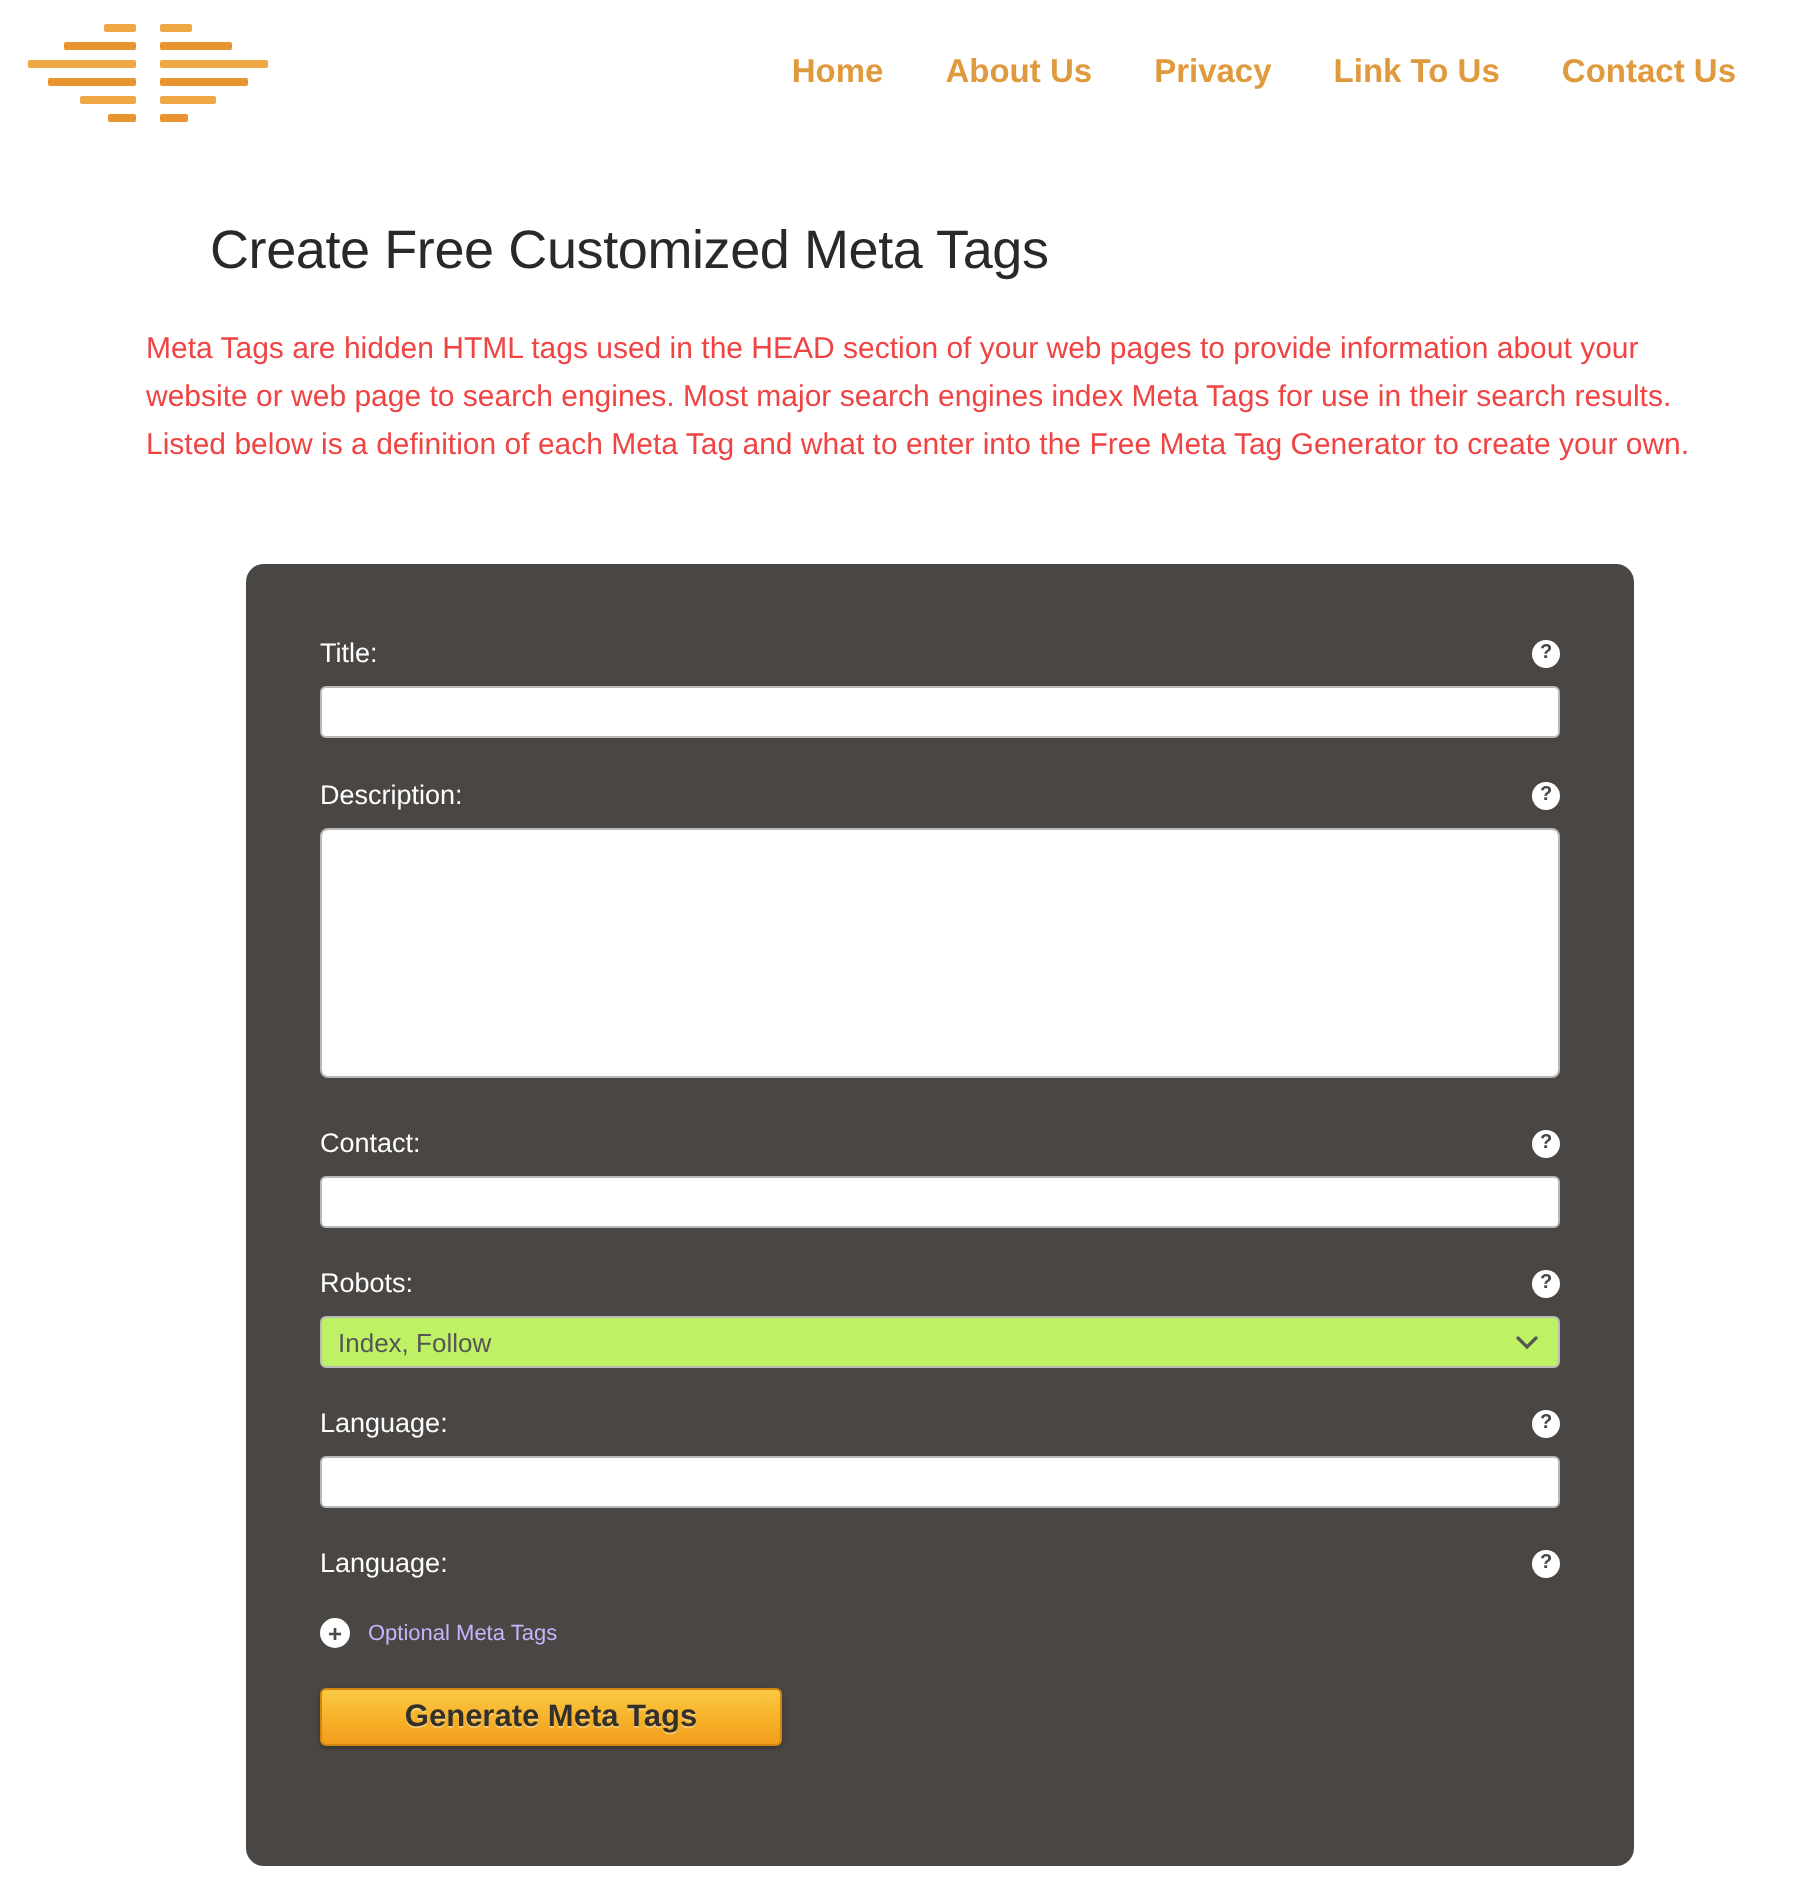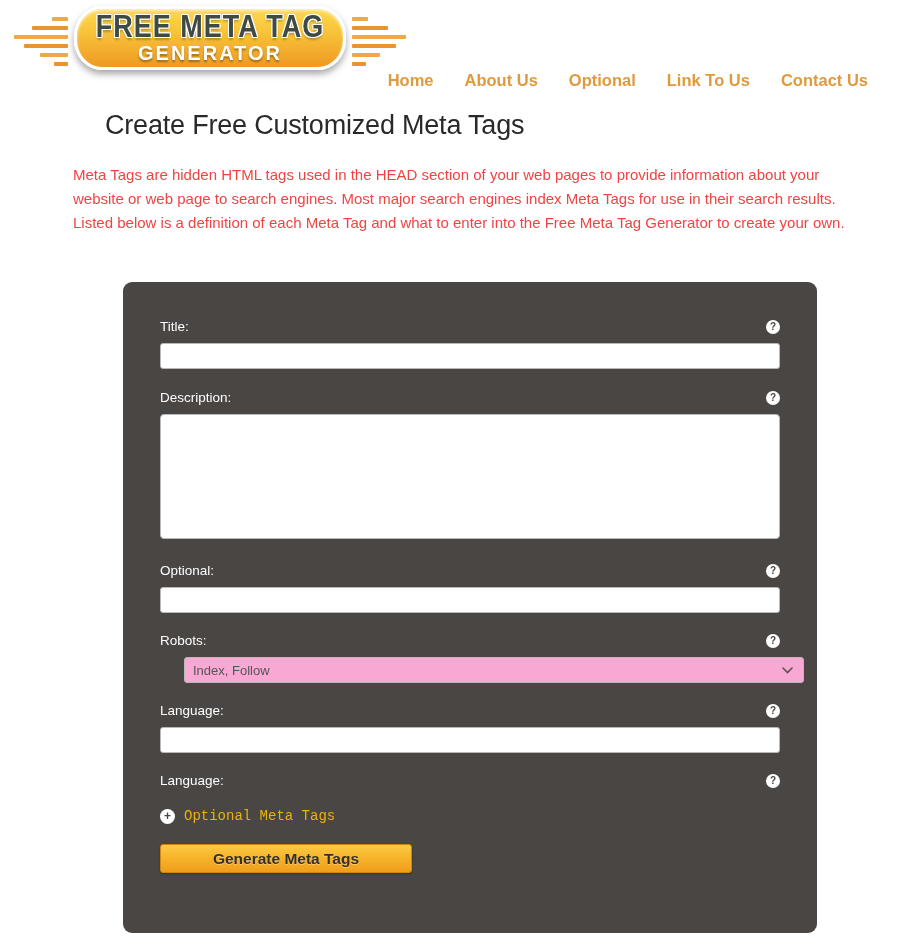--- a/index.html
+++ b/index.html
@@ -28,21 +28,21 @@
     font-size:27px; font-weight:bold; letter-spacing:1px; color:#3E4A42; line-height:1;
     transform:scaleY(1.15);
     text-shadow:-1px -1px 0 #fff, 1px -1px 0 #fff, -1px 1px 0 #fff, 1px 1px 0 #fff, 0 2px 2px rgba(0,0,0,.25);
   }
   .badge-line2 {
     font-size:20px; font-weight:bold; letter-spacing:2px; color:#ffffff; line-height:1; margin-top:2px;
     text-shadow:0 2px 2px rgba(0,0,0,.35);
   }
 
   .nav { position:absolute; right:32px; top:27px; display:flex; gap:31px; }
-  .nav a { text-decoration:none; font-size:16.5px; font-weight:bold; color:#E09A3E; cursor:pointer;margin-top:44px; }
+  .nav a { text-decoration:none; font-size:16.5px; font-weight:bold; color:#E09A3E; cursor:pointer; }
 
   
   .page-title { position:absolute; left:73px; top:110px; font-size:27px; font-weight:normal; color:#29292B; letter-spacing:-0.2px;margin-left:32px; }
   .intro { position:absolute; left:73px; top:163px; width:796px; font-size:15px; color:#ef4444; line-height:24px; }
 
   
   .panel {
     position:absolute; left:123px; top:282px; width:694px; height:651px;
     background:#494643; border-radius:9px;
   }
@@ -59,36 +59,36 @@
   .f-input {
     width:100%; height:26px; border:1px solid #b9b9b9; border-radius:3px;
     padding:0 8px; font-size:13px; font-family:"Liberation Sans", sans-serif; color:#444; background:#fff;
   }
   .f-textarea {
     width:100%; height:125px; border:1px solid #b9b9b9; border-radius:4px;
     padding:8px; font-size:13px; font-family:"Liberation Sans", sans-serif; color:#444; background:#fff;
     resize:none;
   }
   .f-select {
-    width:100%; height:26px; background:#f9a8d4; border:1px solid #b9b9b9; border-radius:3px;
+    width:100%; height:26px; background:#bef264; border:1px solid #b9b9b9; border-radius:3px;
     display:flex; align-items:center; justify-content:space-between;
-    padding:0 10px 0 8px; cursor:pointer;margin-left:24px;
+    padding:0 10px 0 8px; cursor:pointer;
   }
   .sel-text { font-size:13px; color:#555; }
   .chev { display:flex; align-items:center; }
 
   .optional-row { display:flex; align-items:center; gap:9px; margin:0 0 20px 0; cursor:pointer; }
   .plus {
     width:15px; height:15px; border-radius:50%; background:#ffffff; color:#494643;
     font-size:12px; font-weight:bold; display:flex; align-items:center; justify-content:center; line-height:1;
   }
-  .optional-label { color:#eab308; font-size:14px;font-family:Liberation Mono, monospace; }
+  .optional-label { color:#c4b5fd; font-size:11px; }
 
   .generate-btn {
-    width:252px; height:29px;
+    width:231px; height:29px;
     background:linear-gradient(180deg,#FBC944 0%, #F6B32A 50%, #F09D1B 100%);
     border:1px solid #D0860F; border-radius:3px;
     font-family:"Liberation Sans", sans-serif;
     font-size:15.5px; font-weight:bold; color:#33302A;
     text-shadow:0 1px 0 rgba(255,255,255,.35);
     cursor:pointer; box-shadow:0 1px 2px rgba(0,0,0,.3);
   }
 </style>
 </head>
 <body>
@@ -96,38 +96,34 @@
 <div class="header">
   <div class="logo-wrap">
     <div class="speed-lines left">
       <span class="sline" style="width:16px"></span>
       <span class="sline" style="width:36px"></span>
       <span class="sline" style="width:54px"></span>
       <span class="sline" style="width:44px"></span>
       <span class="sline" style="width:28px"></span>
       <span class="sline" style="width:14px"></span>
     </div>
-    <div class="badge">
-      <div class="badge-line1">FREE META TAG</div>
-      <div class="badge-line2">GENERATOR</div>
-    </div>
     <div class="speed-lines right">
       <span class="sline" style="width:16px"></span>
       <span class="sline" style="width:36px"></span>
       <span class="sline" style="width:54px"></span>
       <span class="sline" style="width:44px"></span>
       <span class="sline" style="width:28px"></span>
       <span class="sline" style="width:14px"></span>
     </div>
   </div>
 
   <nav class="nav">
     <a>Home</a>
     <a>About Us</a>
-    <a>Optional</a>
+    <a>Privacy</a>
     <a>Link To Us</a>
     <a>Contact Us</a>
   </nav>
 </div>
 
 <h1 class="page-title">Create Free Customized Meta Tags</h1>
 <p class="intro">Meta Tags are hidden HTML tags used in the HEAD section of your web pages to provide information about your website or web page to search engines. Most major search engines index Meta Tags for use in their search results. Listed below is a definition of each Meta Tag and what to enter into the Free Meta Tag Generator to create your own.</p>
 
 <div class="panel">
   <div class="form-inner">
@@ -143,21 +139,21 @@
     <div class="form-row">
       <div class="label-row">
         <label class="f-label">Description:</label>
         <span class="help">?</span>
       </div>
       <textarea class="f-textarea" style=""></textarea>
     </div>
 
     <div class="form-row">
       <div class="label-row">
-        <label class="f-label">Optional:</label>
+        <label class="f-label">Contact:</label>
         <span class="help">?</span>
       </div>
       <input class="f-input" type="text" value="" style="">
     </div>
 
     <div class="form-row">
       <div class="label-row">
         <label class="f-label">Robots:</label>
         <span class="help">?</span>
       </div>

